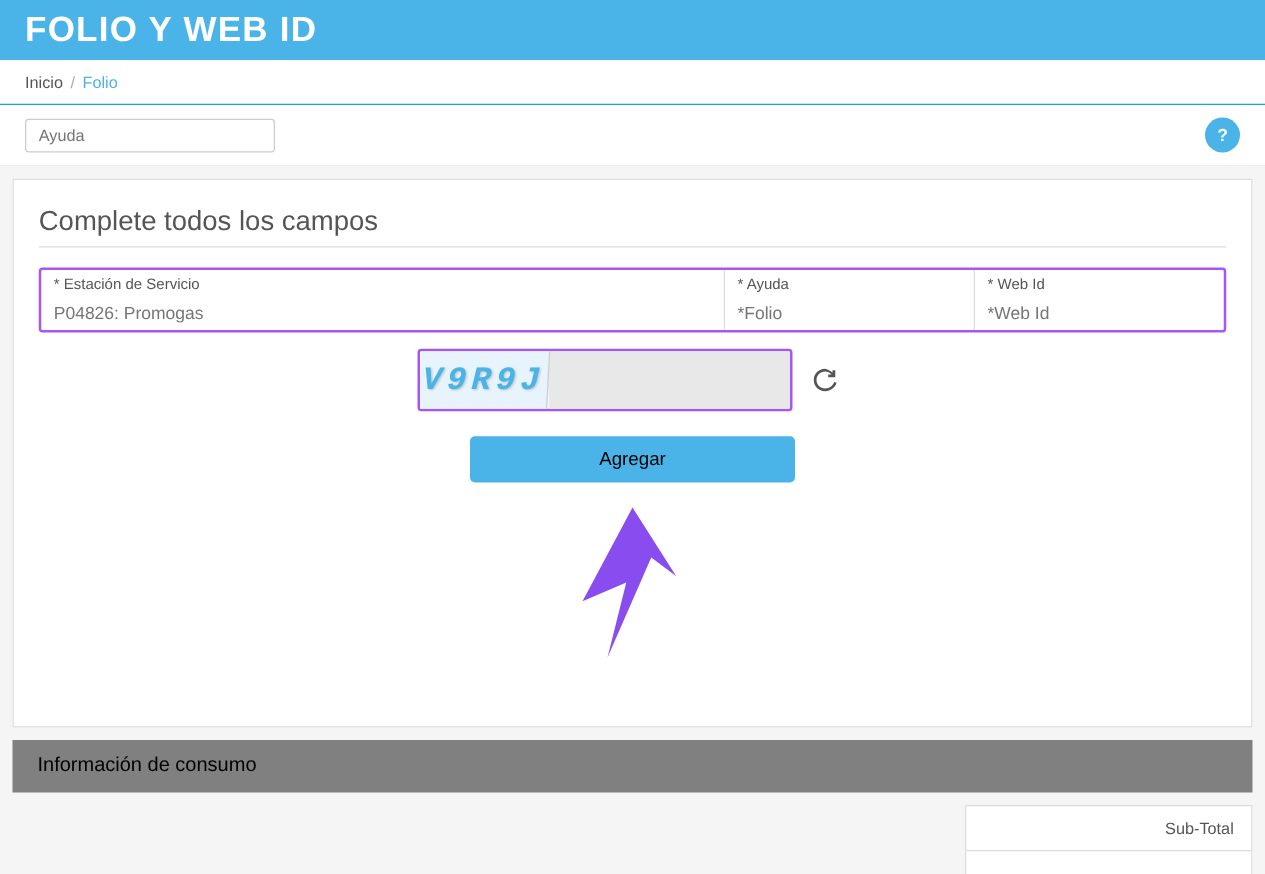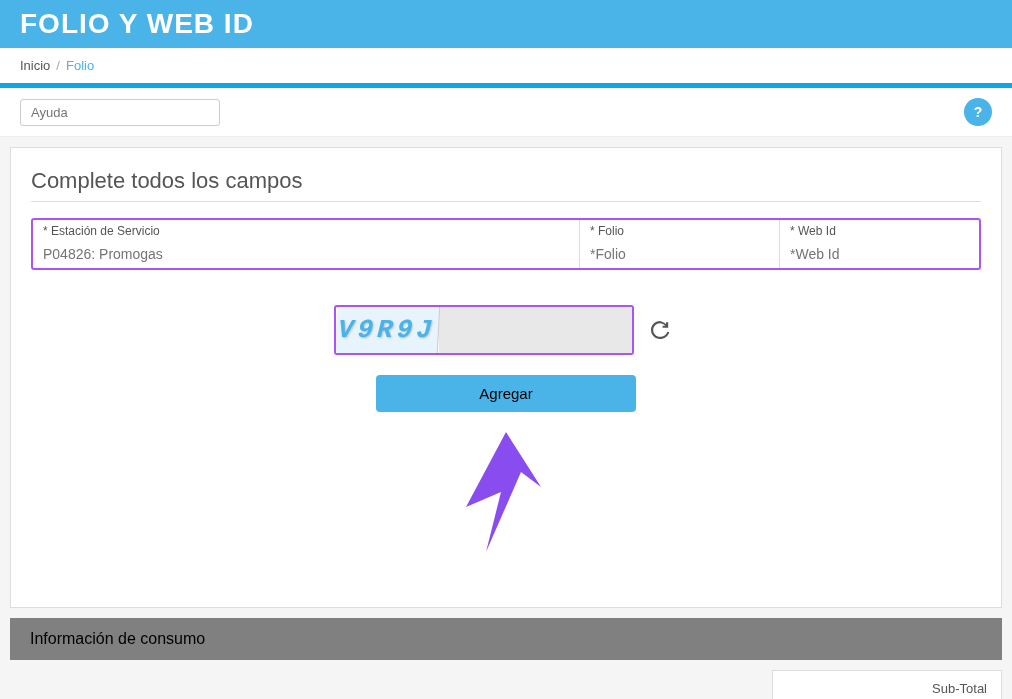--- a/index.html
+++ b/index.html
@@ -16,21 +16,21 @@
       color: white;
       font-size: 28px;
       font-weight: bold;
       letter-spacing: 1px;
     }
 
     
     .breadcrumb-bar {
       background: white;
       padding: 10px 20px;
-      border-bottom: 5px solid #0ea5e9;
+      border-bottom: 1px solid #0ea5e9;
       display: flex;
       align-items: center;
       gap: 6px;
     }
     .breadcrumb-link {
       color: #555;
       text-decoration: none;
       font-size: 13px;
     }
     .breadcrumb-link.active {
@@ -94,21 +94,21 @@
       border-top: 1px solid #ddd;
       margin-bottom: 16px;
     }
 
     
     .fields-row {
       display: flex;
       gap: 0;
       border: 2px solid #a855f7;
       border-radius: 3px;
-      margin-bottom: 35px;
+      margin-bottom: 13px;
     }
     .field-group {
       display: flex;
       flex-direction: column;
       flex: 1;
     }
     .field-group + .field-group {
       border-left: 1px solid #ddd;
     }
     .field-label {
@@ -267,21 +267,21 @@
 <div class="main-content">
   <h2 class="section-title">Complete todos los campos</h2>
   <hr class="divider">
 
   <div class="fields-row">
     <div class="field-group">
       <label class="field-label">* Estación de Servicio</label>
       <input class="field-input" type="text" placeholder="P04826: Promogas" style="">
     </div>
     <div class="field-group" style="max-width:200px;">
-      <label class="field-label">* Folio</label>
+      <label class="field-label">* Ayuda</label>
       <input class="field-input" type="text" placeholder="*Folio" style="">
     </div>
     <div class="field-group" style="max-width:200px;">
       <label class="field-label">* Web Id</label>
       <input class="field-input" type="text" placeholder="*Web Id" style="">
     </div>
   </div>
 
   <div class="captcha-area">
     <div class="captcha-box">

